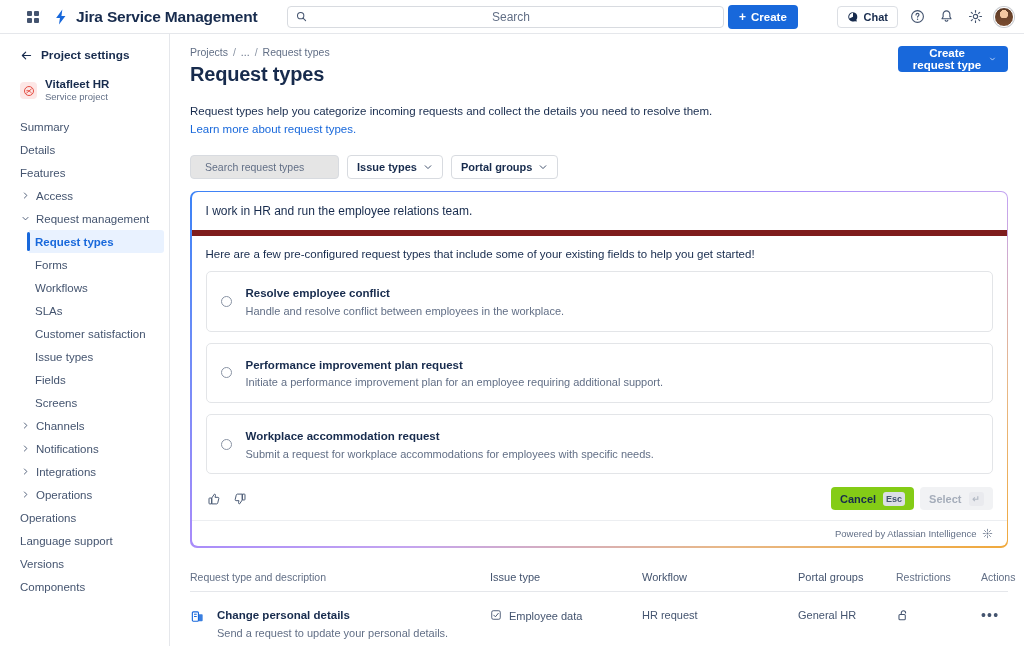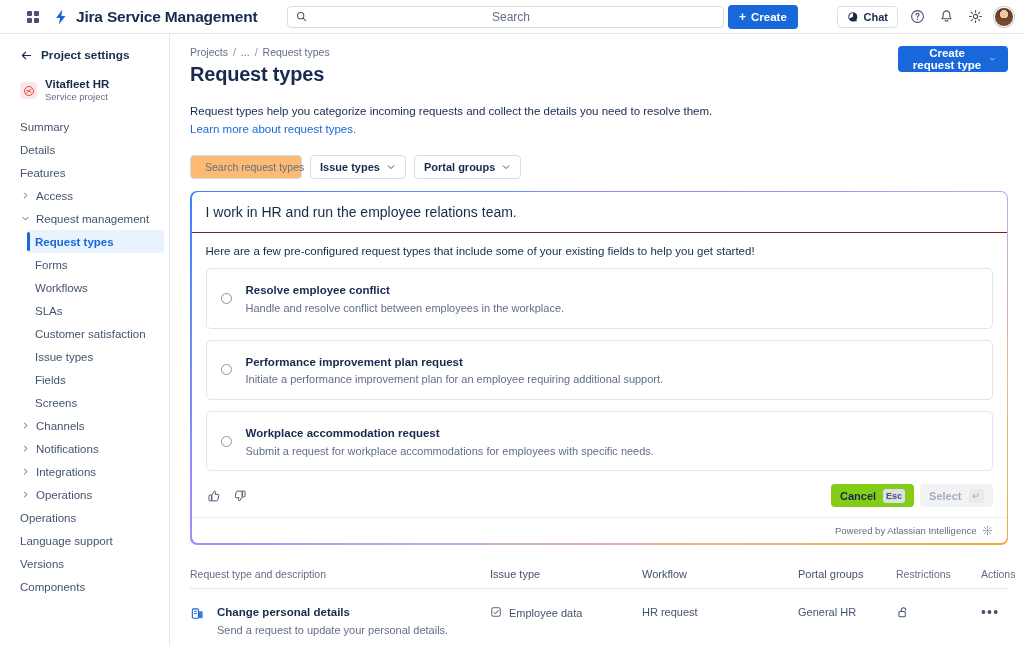--- a/index.html
+++ b/index.html
@@ -126,22 +126,22 @@
   .crumbs .sep { color:#8993a4; }
 
   .page-title { font-size: 20px; font-weight: 600; color:#172b4d; margin-top: 5px; letter-spacing: -0.2px; }
 
   .intro { margin-top: 17px; font-size: 11.5px; color:#172b4d; line-height: 1.55; }
   .intro a { color:#1868db; text-decoration:none; cursor:pointer; }
 
   .filters { display:flex; align-items:center; gap:8px; margin-top: 16px; }
   .filter-search {
     display:flex; align-items:center; gap:6px;
-    width: 112px; height: 24px; padding: 0 8px;
-    border:1px solid #d8dbe0; border-radius: 4px; background:#fdba74;
+    width: 149px; height: 24px; padding: 0 8px;
+    border:1px solid #d8dbe0; border-radius: 4px; background:#e5e5e5;
   }
   .filter-search input {
     border:0; outline:none; background:transparent; flex:1;
     font-family:inherit; font-size: 10.5px; color:#626f86;
   }
   .filter-search input::placeholder { color:#626f86; }
   .filter-btn {
     display:flex; align-items:center; gap:6px;
     height: 24px; padding: 0 9px;
     border:1px solid #d8dbe0; border-radius:4px; background:#fff;
@@ -154,22 +154,22 @@
     width: 818px;
     border-radius: 7px;
     padding: 1.5px;
     background: linear-gradient(150deg, #3b82f6 0%, #6b8cf7 18%, #a78bfa 42%, #c4a4f0 58%, #e8b888 80%, #f0a93c 100%);
   }
   .ai-panel {
     background:#fff; border-radius: 6px; overflow:hidden;
   }
   .ai-prompt {
     padding: 12px 14px;
-    font-size: 14px; color:#172b4d;
-    border-bottom: 1px solid #7f1d1d;
+    font-size: 12px; color:#172b4d;
+    border-bottom: 6px solid #7f1d1d;
   }
   .ai-body { padding: 12px 14px 10px 14px; }
   .ai-lead { font-size: 11.5px; color:#172b4d; }
 
   .opt {
     display:flex; align-items:center; gap:14px;
     border:1px solid #e3e5e8; border-radius: 5px;
     padding: 11px 14px;
     margin-top: 11px;
     cursor:pointer; background:#fff;

